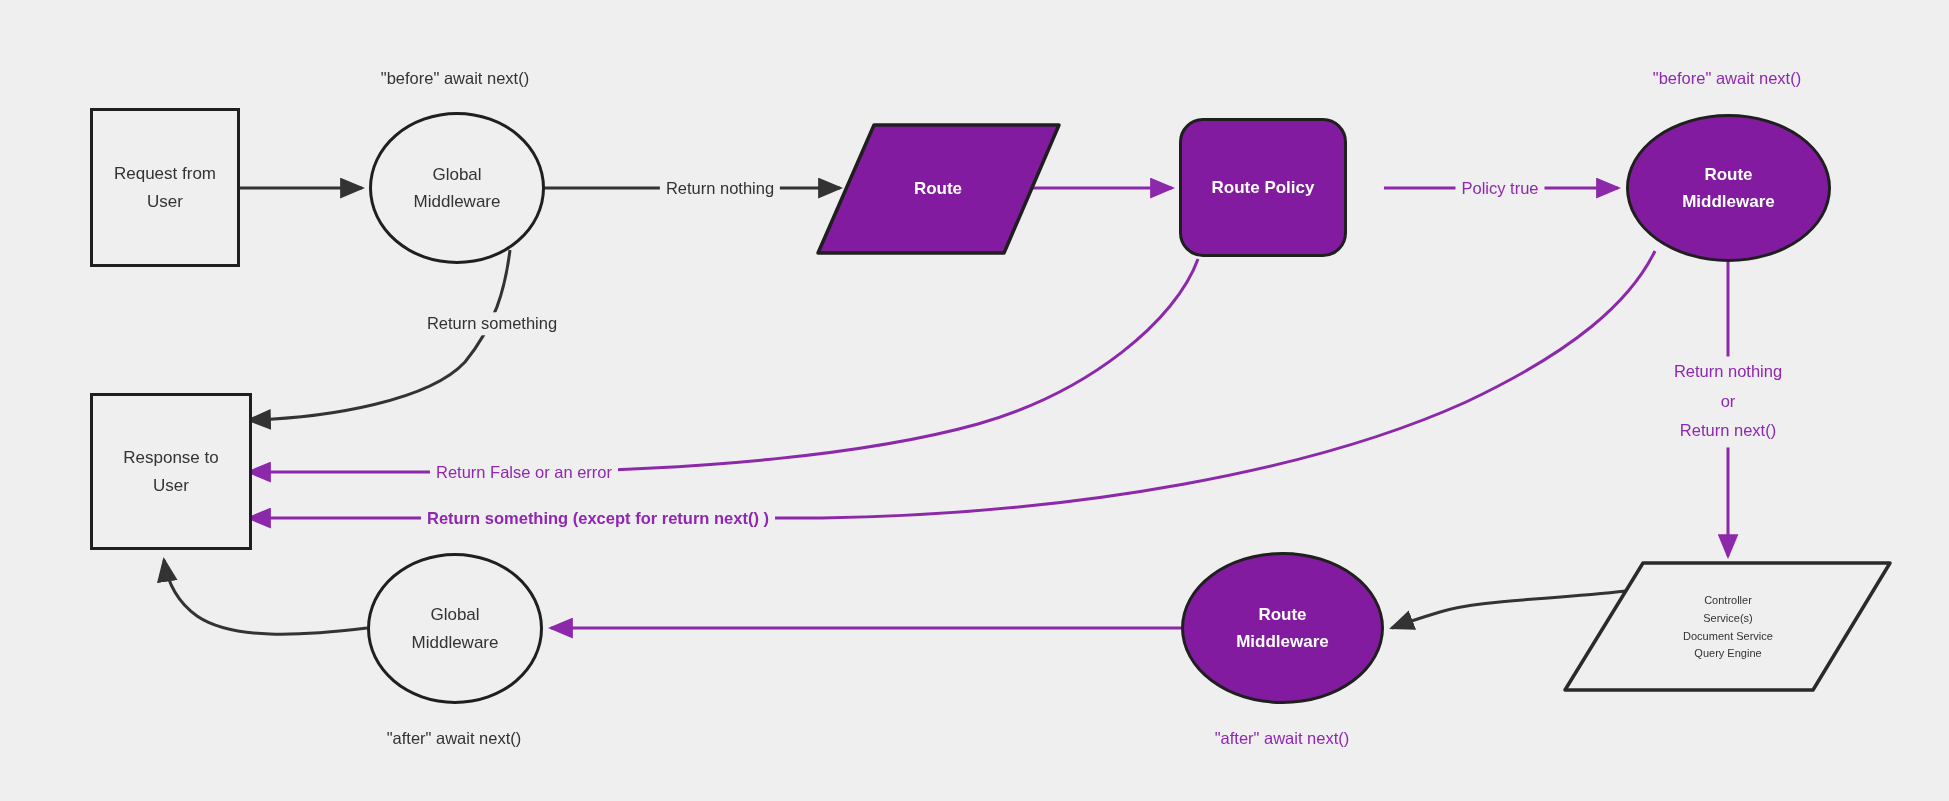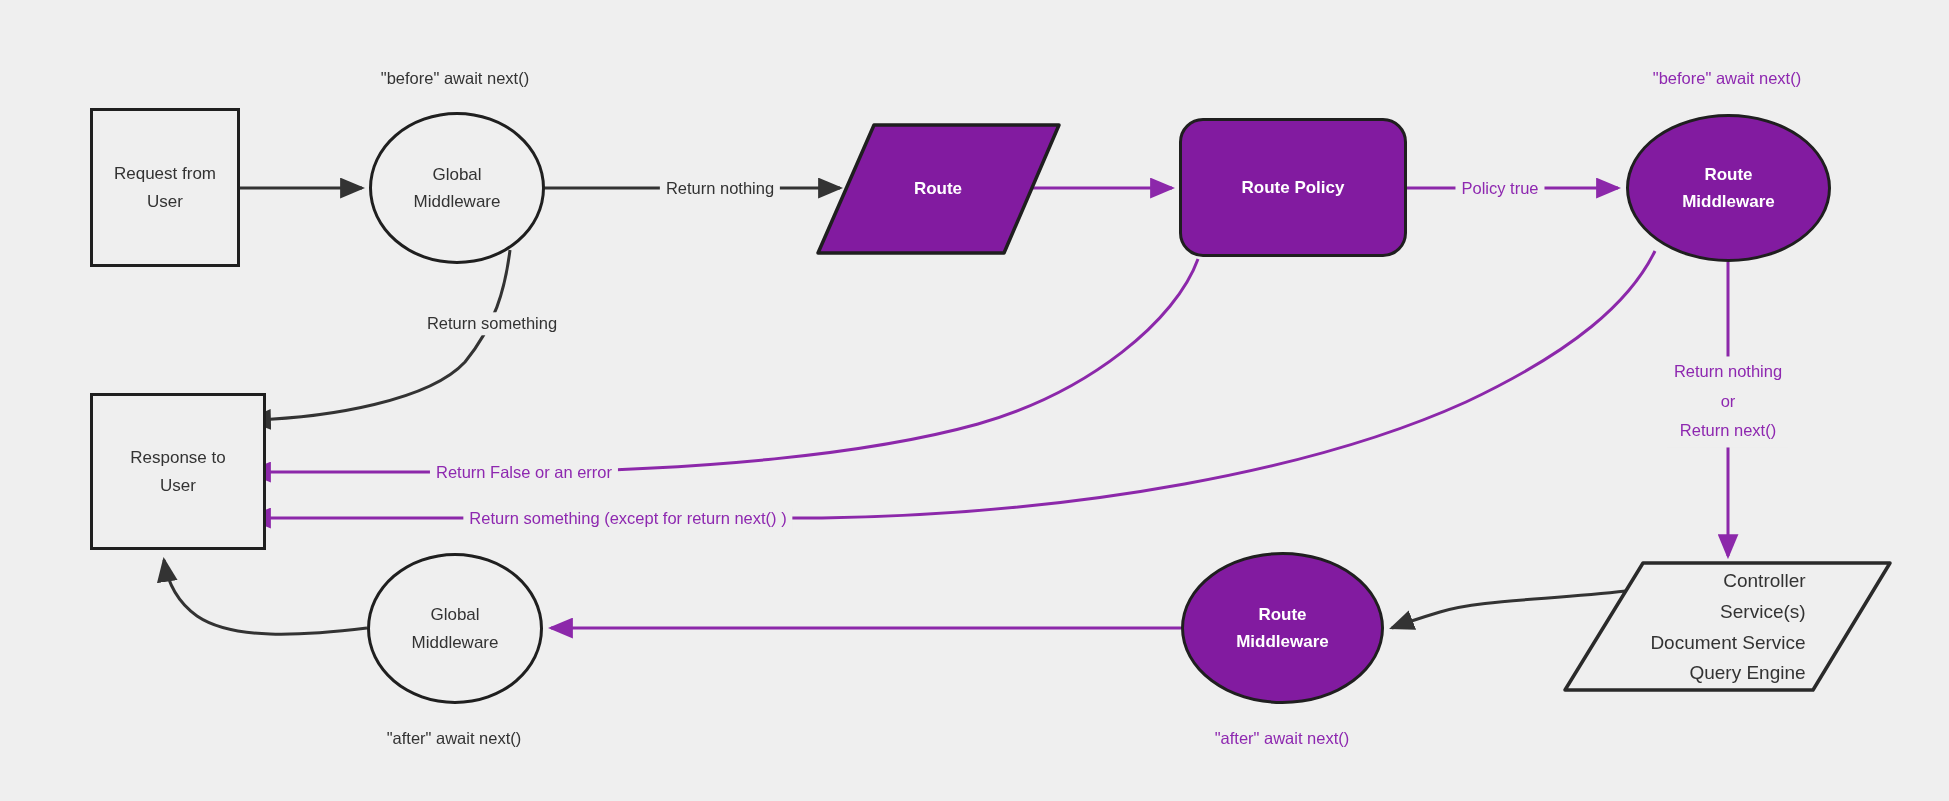--- a/index.html
+++ b/index.html
@@ -27,21 +27,21 @@
   .p-ellipse{border:3px solid var(--node_border);background:var(--purple_fill);border-radius:50%;
     color:var(--white_text);font-weight:700;}
   .rounded{border:3px solid var(--node_border);background:var(--purple_fill);border-radius:24px;
     color:var(--white_text);font-weight:700;}
   .shape-label{
     position:absolute;transform:translate(-50%,-50%);color:var(--white_text);font-weight:700;
     font-size:17px;white-space:pre-line;text-align:center;line-height:1.6;
   }
   .ctrl-label{
     position:absolute;transform:translate(-50%,-50%);color:var(--dark_text);
-    font-size:19px;white-space:pre-line;text-align:right;line-height:1.62;
+    font-size:11px;white-space:pre-line;text-align:center;line-height:1.62;
   }
   .edge-label{
     position:absolute;transform:translate(-50%,-50%);background:var(--bg);
     padding:1px 6px;font-size:16.5px;white-space:pre-line;text-align:center;line-height:1.3;
   }
   .lab-dark{color:var(--dark_text);}
   .lab-purple{color:var(--purple_text);}
   .lab-tall{line-height:1.8;}
   .e-dark{stroke:var(--dark_line);stroke-width:3;fill:none;}
   .e-purple{stroke:var(--purple_line);stroke-width:3;fill:none;}
@@ -82,21 +82,21 @@
 User</span>
   </div>
 
   <div class="node ellipse" style="left:369px;top:112px;width:176px;height:152px;">
     <span>Global
 Middleware</span>
   </div>
 
   <div class="shape-label" style="left:938px;top:189px;">Route</div>
 
-  <div class="node rounded" style="left:1179px;top:118px;width:228px;height:139px;">
+  <div class="node rounded" style="left:1179px;top:118px;width:168px;height:139px;">
     <span>Route Policy</span>
   </div>
 
   <div class="node p-ellipse" style="left:1626px;top:114px;width:205px;height:148px;">
     <span>Route
 Middleware</span>
   </div>
 
   <div class="ctrl-label" style="left:1728px;top:628px;">Controller
 Service(s)
@@ -106,40 +106,40 @@
   <div class="node p-ellipse" style="left:1181px;top:552px;width:203px;height:152px;">
     <span>Route
 Middleware</span>
   </div>
 
   <div class="node ellipse" style="left:367px;top:553px;width:176px;height:151px;">
     <span>Global
 Middleware</span>
   </div>
 
-  <div class="node rect" style="left:90px;top:393px;width:176px;height:157px;">
+  <div class="node rect" style="left:90px;top:393px;width:162px;height:157px;">
     <span>Response to
 User</span>
   </div>
 
   <div class="edge-label lab-dark" style="left:455px;top:79px;">"before" await next()</div>
 
   <div class="edge-label lab-purple" style="left:1727px;top:79px;">"before" await next()</div>
 
   <div class="edge-label lab-dark" style="left:720px;top:189px;">Return nothing</div>
 
   <div class="edge-label lab-purple" style="left:1500px;top:189px;">Policy true</div>
 
   <div class="edge-label lab-purple lab-tall" style="left:1728px;top:402px;">Return nothing
 or
 Return next()</div>
 
   <div class="edge-label lab-dark" style="left:492px;top:324px;">Return something</div>
 
   <div class="edge-label lab-purple" style="left:524px;top:473px;text-align:right;">Return False or an error</div>
 
-  <div class="edge-label lab-purple" style="left:628px;top:519px;">Return something (except for return next() )</div>
+  <div class="edge-label lab-purple" style="left:598px;top:519px;font-weight:bold;">Return something (except for return next() )</div>
 
   <div class="edge-label lab-purple" style="left:1282px;top:739px;">"after" await next()</div>
 
   <div class="edge-label lab-dark" style="left:454px;top:739px;">"after" await next()</div>
 
 </div>
 
 </body></html>

